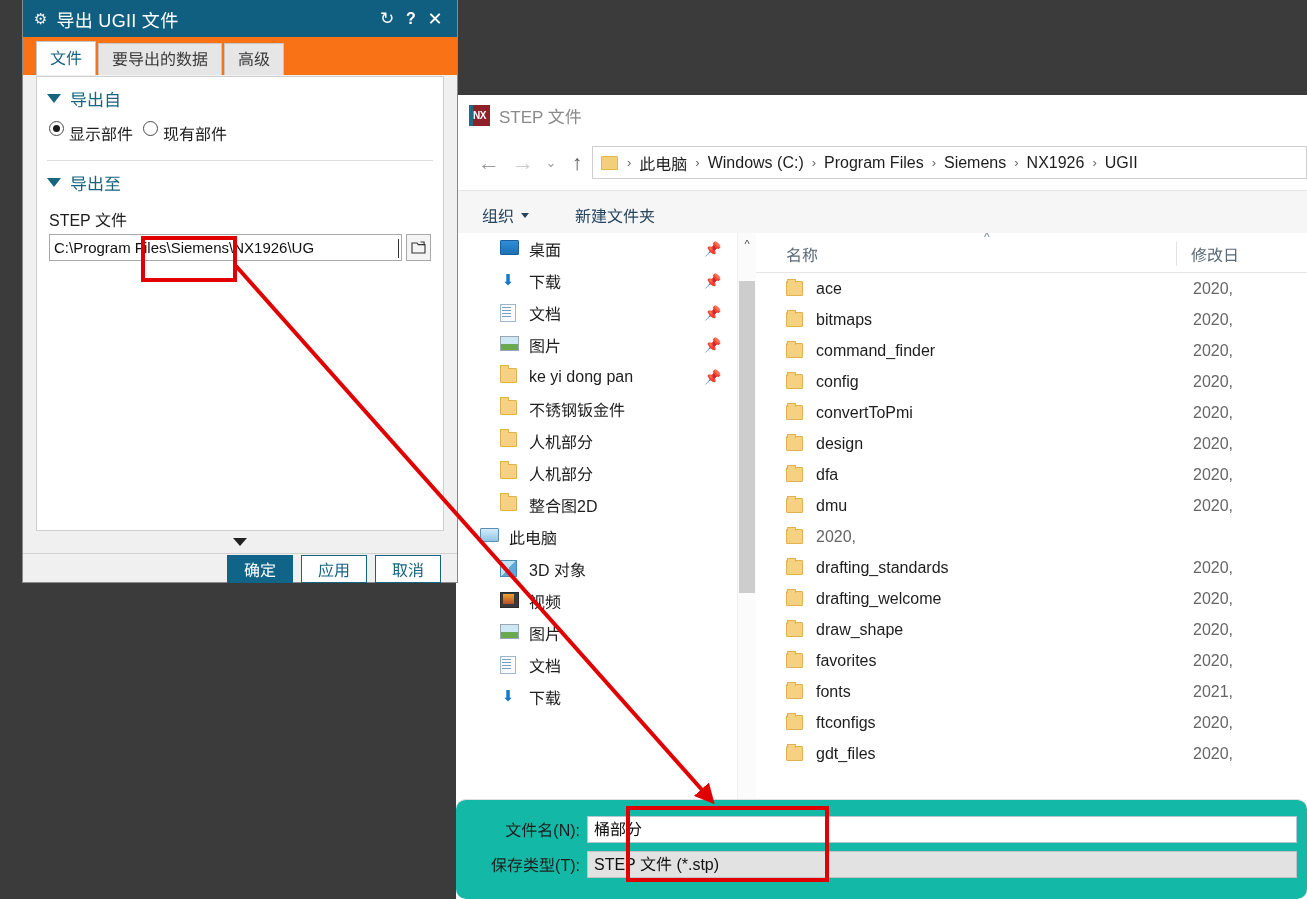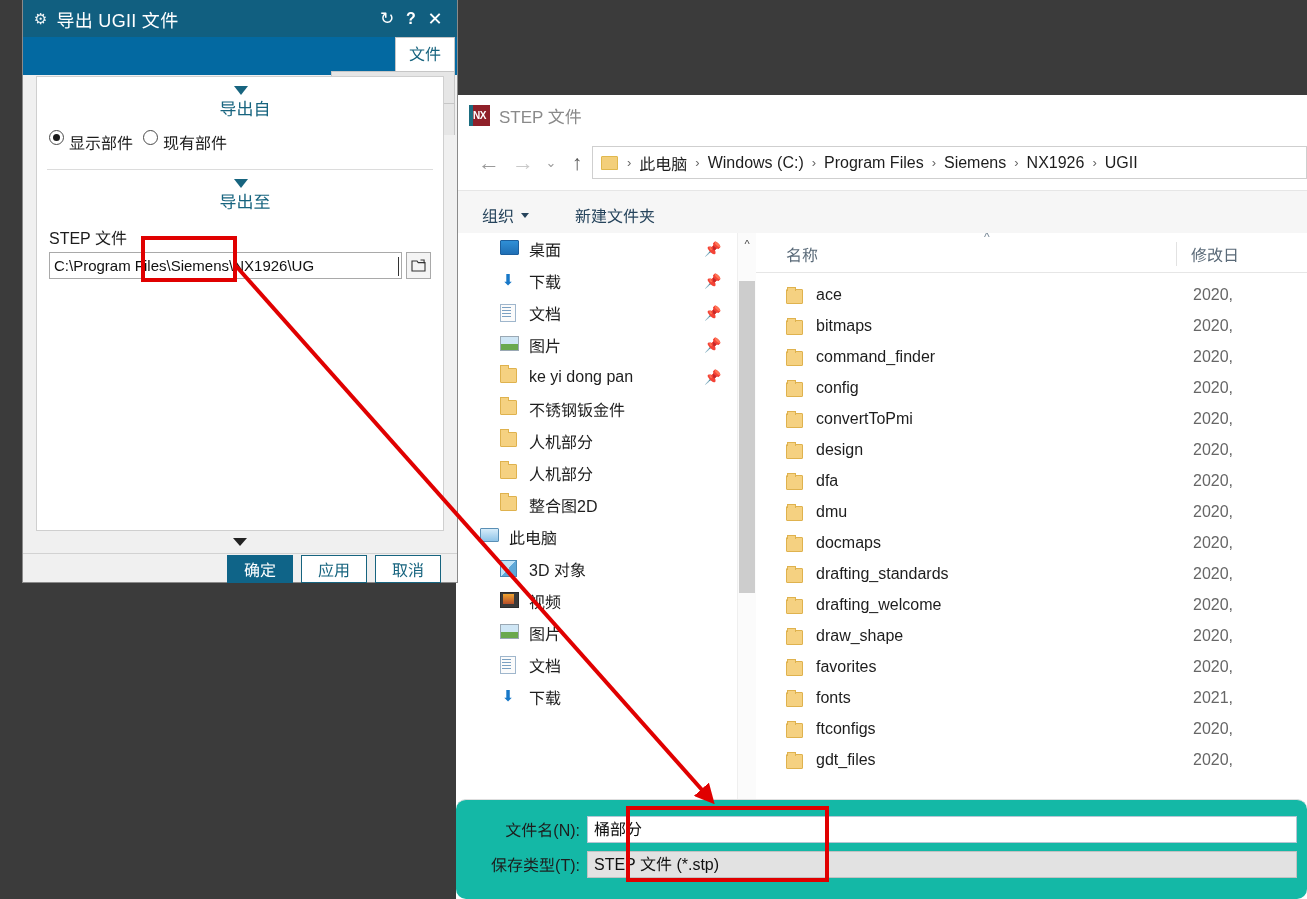--- a/index.html
+++ b/index.html
@@ -25,34 +25,34 @@
   #nx-titlebar .ttl-spacer{flex:1;}
   .ttl-btn{
     font-size:16px;width:24px;text-align:center;color:#ffffff;cursor:default;
     line-height:1;
   }
   .ttl-btn.reset{font-size:17px;}
   .ttl-btn.help{font-weight:bold;font-size:16px;}
   .ttl-btn.close{font-size:18px;}
 
   #nx-tabs{display:flex;align-items:flex-end;height:38px;padding-left:13px;
-    background:#0369a1;box-sizing:border-box;flex-direction:column;}
+    background:#f97316;box-sizing:border-box;}
   .nx-tab{
     height:32px;line-height:32px;padding:0 13px;font-size:16px;color:#3a3a3a;
     border:1px solid #c6c6c6;border-bottom:none;background:#e6e6e6;
     margin-right:2px;box-sizing:border-box;white-space:nowrap;
   }
   .nx-tab.active{background:#ffffff;color:#17647f;border-color:#c6c6c6;height:34px;line-height:34px;}
 
   #nx-body{
     position:absolute;left:13px;top:76px;right:13px;height:455px;
     background:#ffffff;border:1px solid #cfcfcf;box-sizing:border-box;
     overflow:hidden;
   }
-  .sect-head{display:flex;align-items:center;padding:9px 0 4px 10px;flex-direction:column;}
+  .sect-head{display:flex;align-items:center;padding:9px 0 4px 10px;}
   .sect-caret{
     width:0;height:0;border-left:7px solid transparent;border-right:7px solid transparent;
     border-top:9px solid #17647f;margin-right:9px;
   }
   .sect-title{font-size:17px;color:#17647f;}
   .divider{height:1px;background:#dcdcdc;margin:7px 10px 0 10px;}
 
   .radio-row{display:flex;align-items:center;padding:6px 0 8px 12px;}
   .radio{display:flex;margin-right:10px;}
   .rb{
@@ -189,21 +189,21 @@
   #nav-thumb{position:absolute;left:1px;right:1px;top:48px;height:312px;background:#cdcdcd;}
 
   #filelist{flex:1;position:relative;background:#fff;overflow:hidden;}
   #fl-header{
     height:40px;border-bottom:1px solid #e6e6e6;display:flex;align-items:flex-end;
     padding-bottom:6px;box-sizing:border-box;position:relative;
   }
   .col-name{width:420px;padding-left:30px;font-size:16px;color:#5a6a78;position:relative;box-sizing:border-box;}
   .sort-caret{position:absolute;left:228px;top:-12px;font-size:12px;color:#7a8a98;}
   .col-date{font-size:16px;color:#5a6a78;border-left:1px solid #e2e2e2;padding-left:14px;}
-  .file-row{height:31px;display:flex;align-items:flex-end;box-sizing:border-box;}
+  .file-row{height:31px;display:flex;align-items:center;box-sizing:border-box;}
   .file-ic{width:15px;height:13px;background:#f5d181;border:1px solid #dfb24e;margin:0 13px 0 30px;
     position:relative;flex:none;border-radius:1px;}
   .file-ic::before{content:"";position:absolute;left:0;top:-3px;width:7px;height:3px;background:#f5d181;
     border:1px solid #dfb24e;border-bottom:none;}
   .file-name{font-size:16px;color:#1d1d1d;width:377px;white-space:nowrap;overflow:hidden;}
   .file-date{font-size:16px;color:#666;white-space:nowrap;}
 
   
   #exp-bottom{
     position:absolute;left:0;right:0;bottom:0;height:99px;background:#14b8a6;
@@ -421,21 +421,20 @@
             <span class="file-name">dfa</span>
             <span class="file-date">2020,</span>
           </div>
           <div class="file-row">
             <span class="file-ic"></span>
             <span class="file-name">dmu</span>
             <span class="file-date">2020,</span>
           </div>
           <div class="file-row">
             <span class="file-ic"></span>
-            <span class="file-name">docmaps</span>
             <span class="file-date">2020,</span>
           </div>
           <div class="file-row">
             <span class="file-ic"></span>
             <span class="file-name">drafting_standards</span>
             <span class="file-date">2020,</span>
           </div>
           <div class="file-row">
             <span class="file-ic"></span>
             <span class="file-name">drafting_welcome</span>

